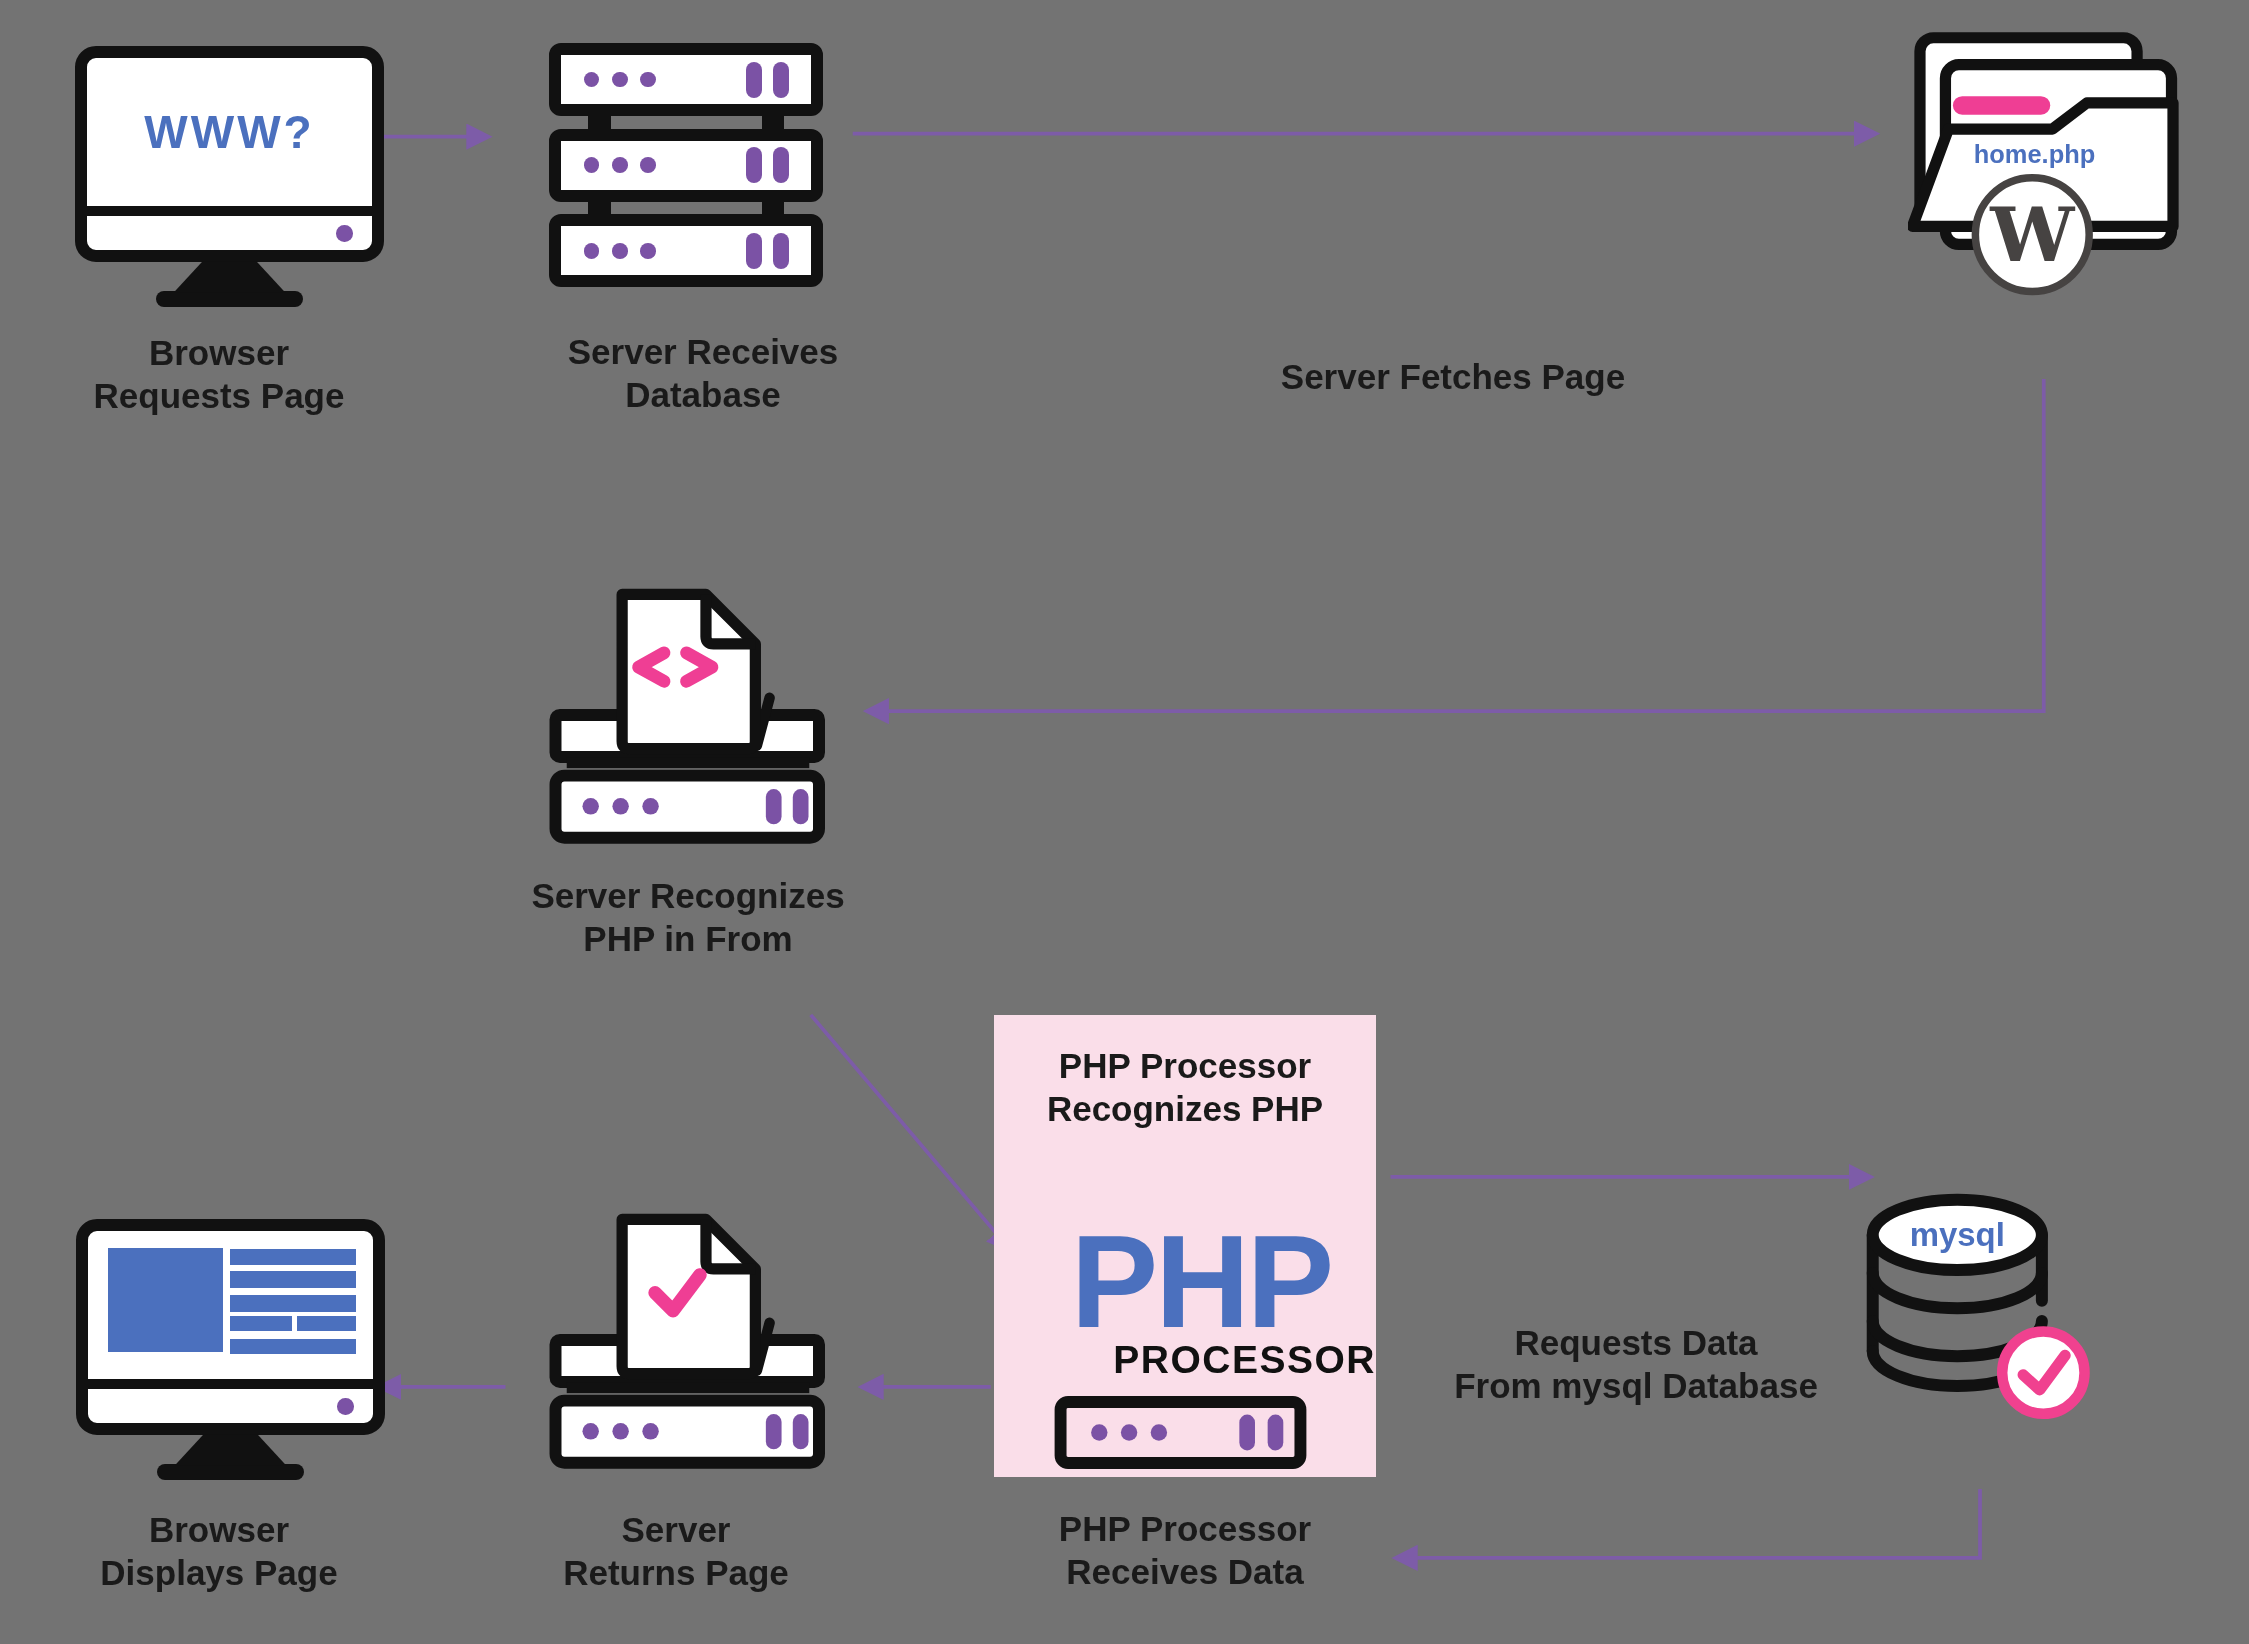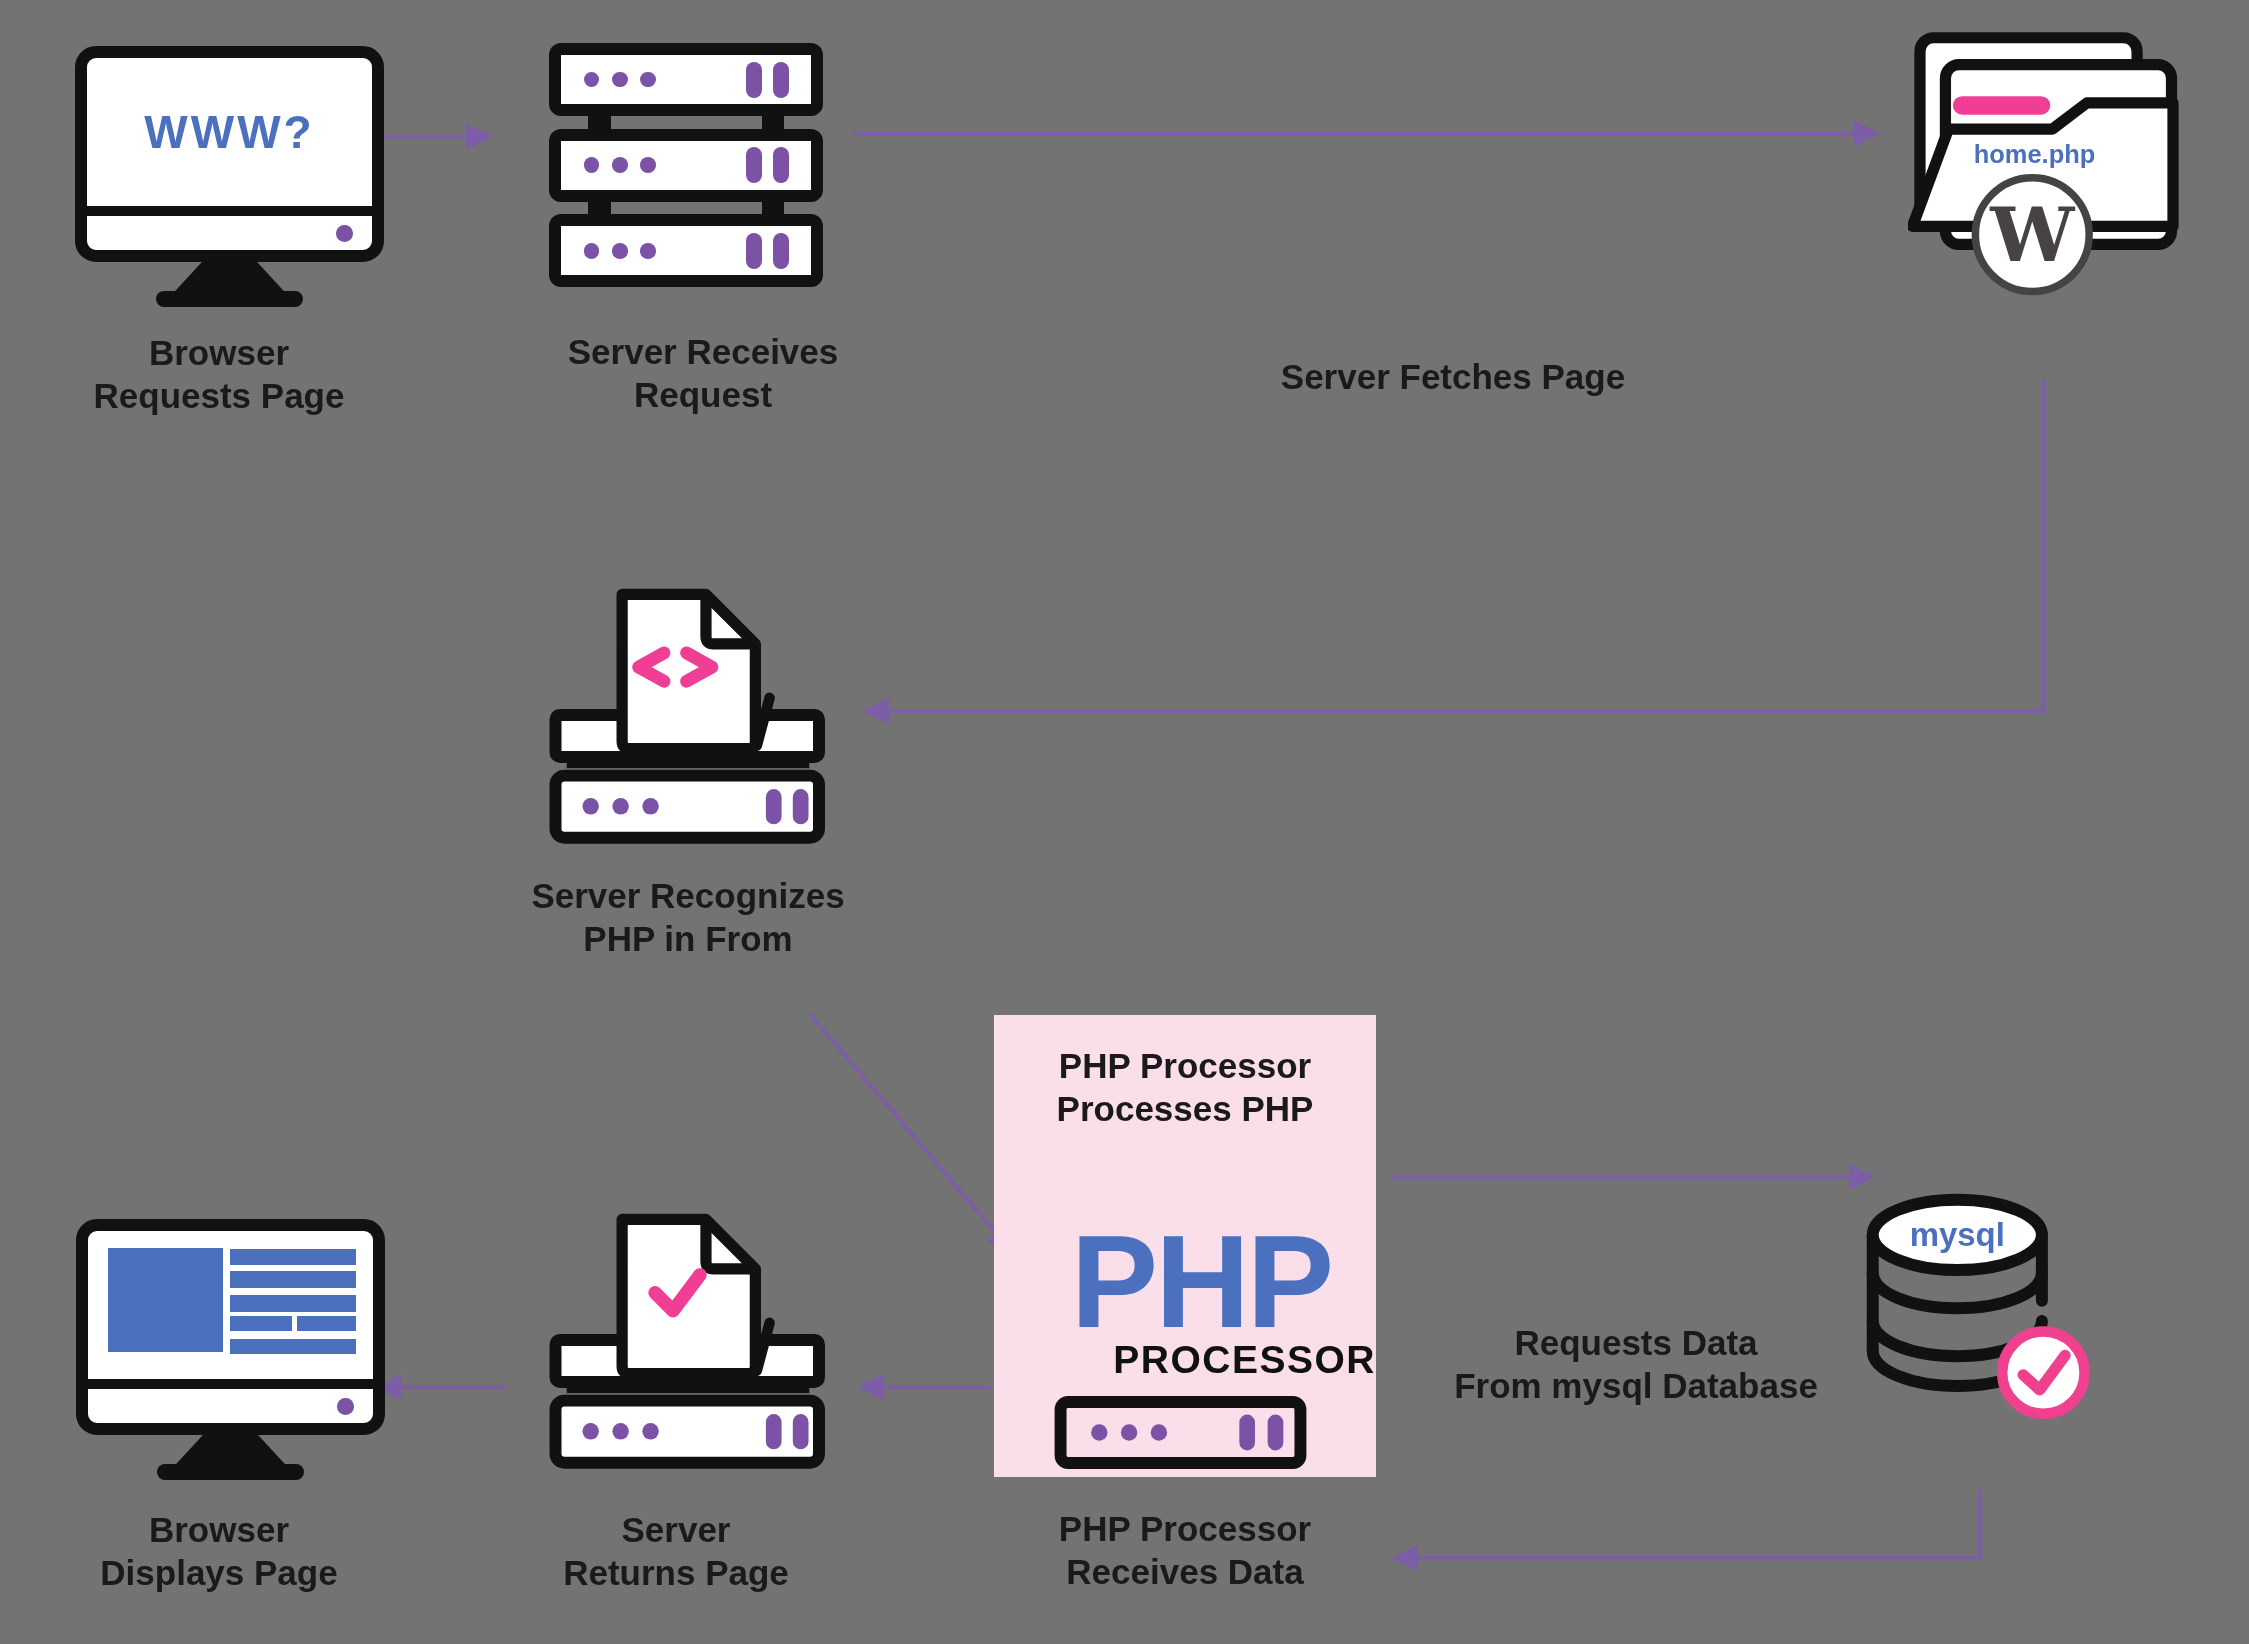--- a/index.html
+++ b/index.html
@@ -118,21 +118,21 @@
           <span></span>
         </span>
       <span class="upills">
           <span></span>
           <span></span>
         </span>
     </div>
   </div>
   <div class="label" style="left:703px;top:330px;">
     <div>Server Receives</div>
-    <div>Request</div>
+    <div>Database</div>
   </div>
 
   <div class="label" style="left:1453px;top:355px;">
     <div>Server Fetches Page</div>
   </div>
 
   <svg class="abs" style="left:1908px;top:27px;" width="274" height="285" viewBox="0 0 366 380">
     <rect x="16" y="14" width="290" height="240" rx="18" fill="#fff" stroke="#111" stroke-width="15"></rect>
     <rect x="50" y="50" width="302" height="240" rx="18" fill="#fff" stroke="#111" stroke-width="15"></rect>
     <rect x="60" y="92" width="130" height="25" rx="12.5" style="fill:var(--pink,#ef3e94)"></rect>
@@ -162,21 +162,21 @@
     </g>
   </svg>
   <div class="label" style="left:688px;top:874px;">
     <div>Server Recognizes</div>
     <div>PHP in From</div>
   </div>
 
   <div class="php-box">
     <div class="inlabel" style="top:28.5px;">
       <div>PHP Processor</div>
-      <div>Processes PHP</div>
+      <div>Recognizes PHP</div>
     </div>
     <div class="php-big">PHP</div>
     <div class="php-sub">PROCESSOR</div>
     <svg class="abs" style="left:60px;top:381px;" width="253" height="73" viewBox="0 0 338 98">
       <rect x="8" y="8" width="322" height="82" rx="10" fill="none" stroke="#111" stroke-width="16"></rect>
       <g style="fill:var(--dots,#7b52a5)">
         <circle cx="60" cy="49" r="11"></circle>
           <circle cx="100" cy="49" r="11"></circle>
           <circle cx="140" cy="49" r="11"></circle>
         <rect x="248" y="25" width="21" height="48" rx="10.5"></rect>

